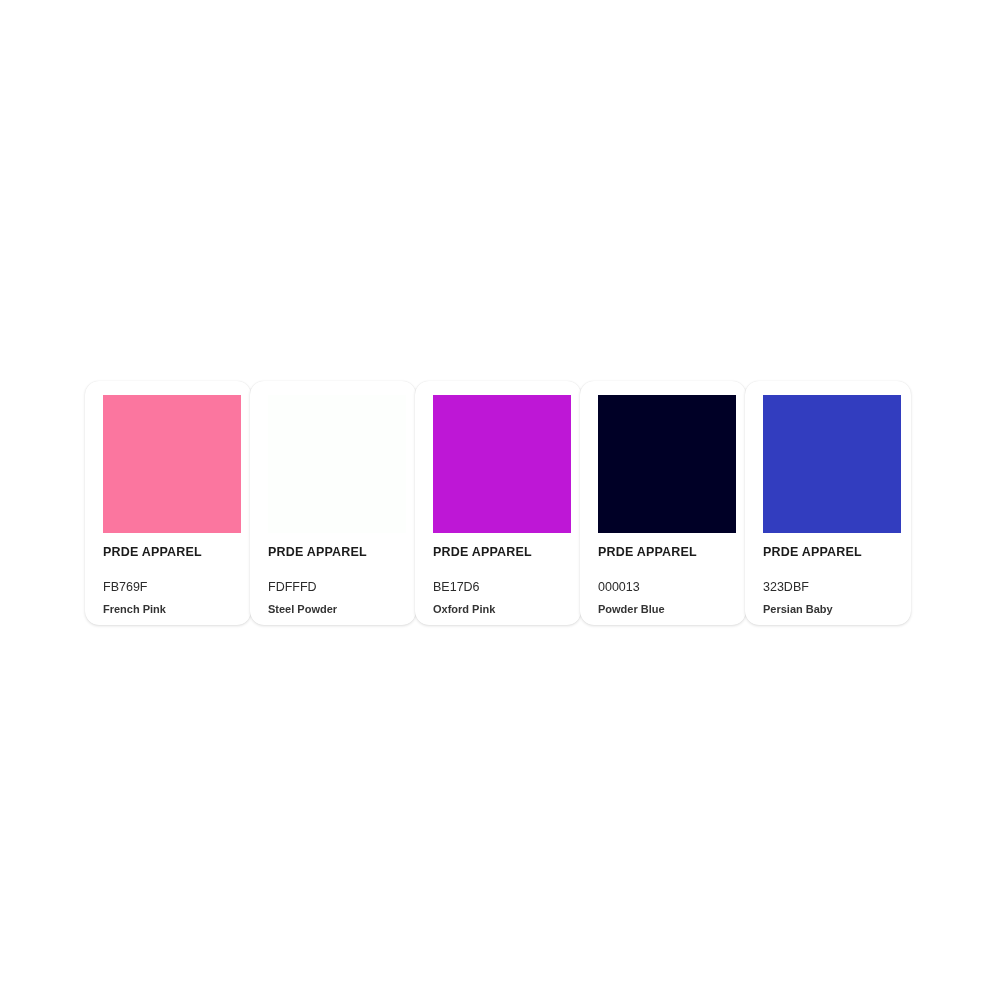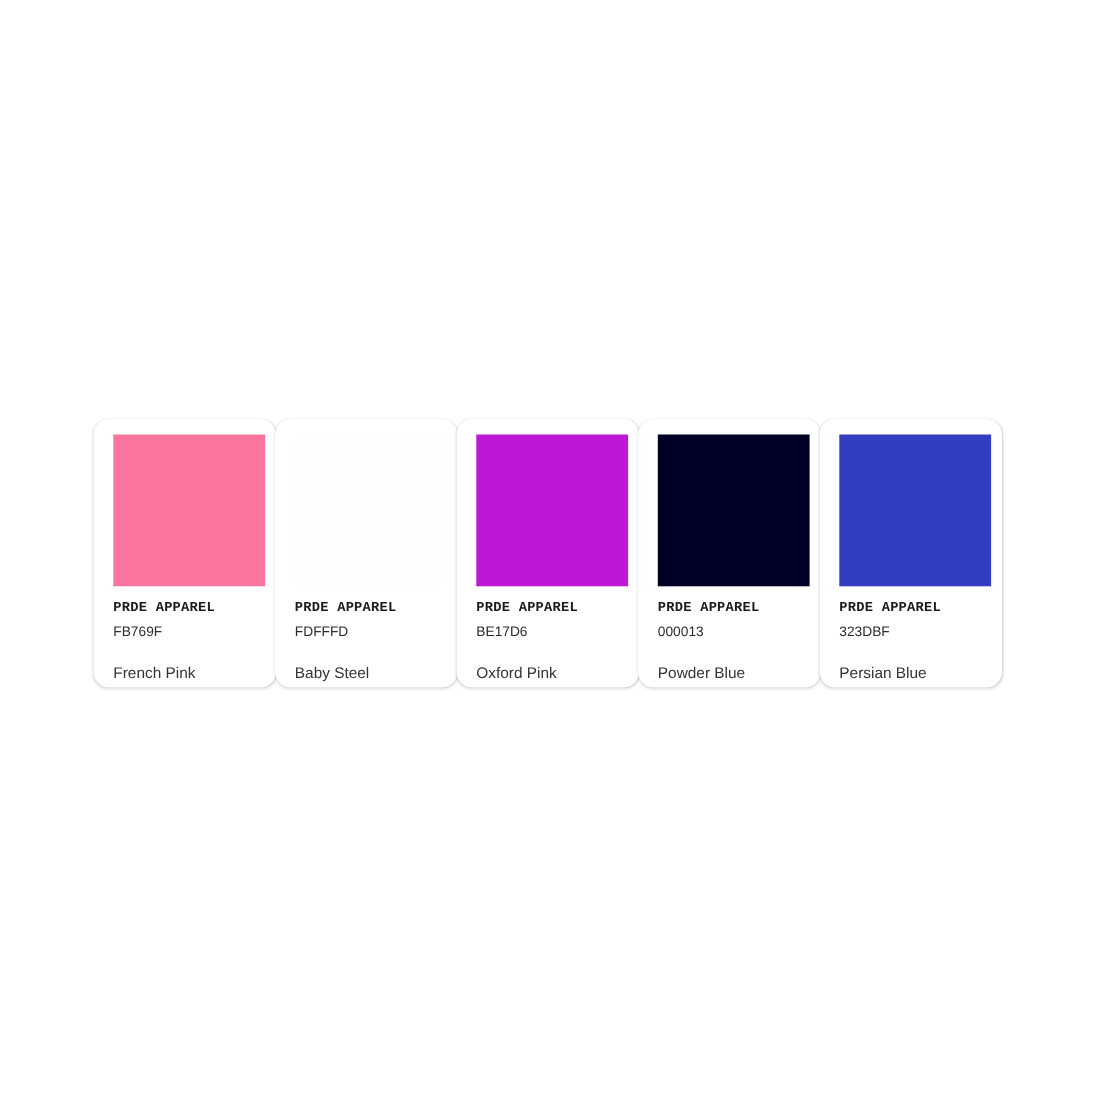--- a/index.html
+++ b/index.html
@@ -59,38 +59,37 @@
     right: 10px;
   }
 
   .brand-line {
     font-size: 12.5px;
     font-weight: bold;
     color: #1b1b1b;
     letter-spacing: 0.2px;
     line-height: 1.35;
     white-space: nowrap;
-    font-family: Liberation Mono, monospace;
   }
 
   .hex-line {
     font-size: 12.5px;
     font-weight: normal;
     color: #2b2b2b;
     line-height: 1.45;
-    margin-top: 4px;
+    margin-top: 17px;
     white-space: nowrap;
   }
 
   .name-line {
-    font-size: 14px;
-    font-weight: normal;
+    font-size: 11px;
+    font-weight: bold;
     color: #343434;
     line-height: 1.45;
-    margin-top: 18px;
+    margin-top: 6px;
     white-space: nowrap;
   }
 </style>
 </head>
 <body style="background: rgb(255, 255, 255);">
 
 <div id="palette-sheet">
 
   <div class="swatch-card">
     <div class="card-chip" style="background: rgb(251, 118, 159);"></div>
@@ -99,21 +98,21 @@
       <div class="hex-line">FB769F</div>
       <div class="name-line">French Pink</div>
     </div>
   </div>
 
   <div class="swatch-card">
     <div class="card-chip" style="background: rgb(253, 255, 253);"></div>
     <div class="card-text">
       <div class="brand-line">PRDE APPAREL</div>
       <div class="hex-line">FDFFFD</div>
-      <div class="name-line">Baby Steel</div>
+      <div class="name-line">Steel Powder</div>
     </div>
   </div>
 
   <div class="swatch-card">
     <div class="card-chip" style="background: rgb(190, 23, 214);"></div>
     <div class="card-text">
       <div class="brand-line">PRDE APPAREL</div>
       <div class="hex-line">BE17D6</div>
       <div class="name-line">Oxford Pink</div>
     </div>
@@ -126,17 +125,17 @@
       <div class="hex-line">000013</div>
       <div class="name-line">Powder Blue</div>
     </div>
   </div>
 
   <div class="swatch-card">
     <div class="card-chip" style="background: rgb(50, 61, 191);"></div>
     <div class="card-text">
       <div class="brand-line">PRDE APPAREL</div>
       <div class="hex-line">323DBF</div>
-      <div class="name-line">Persian Blue</div>
+      <div class="name-line">Persian Baby</div>
     </div>
   </div>
 
 </div>
 
 </body></html>

